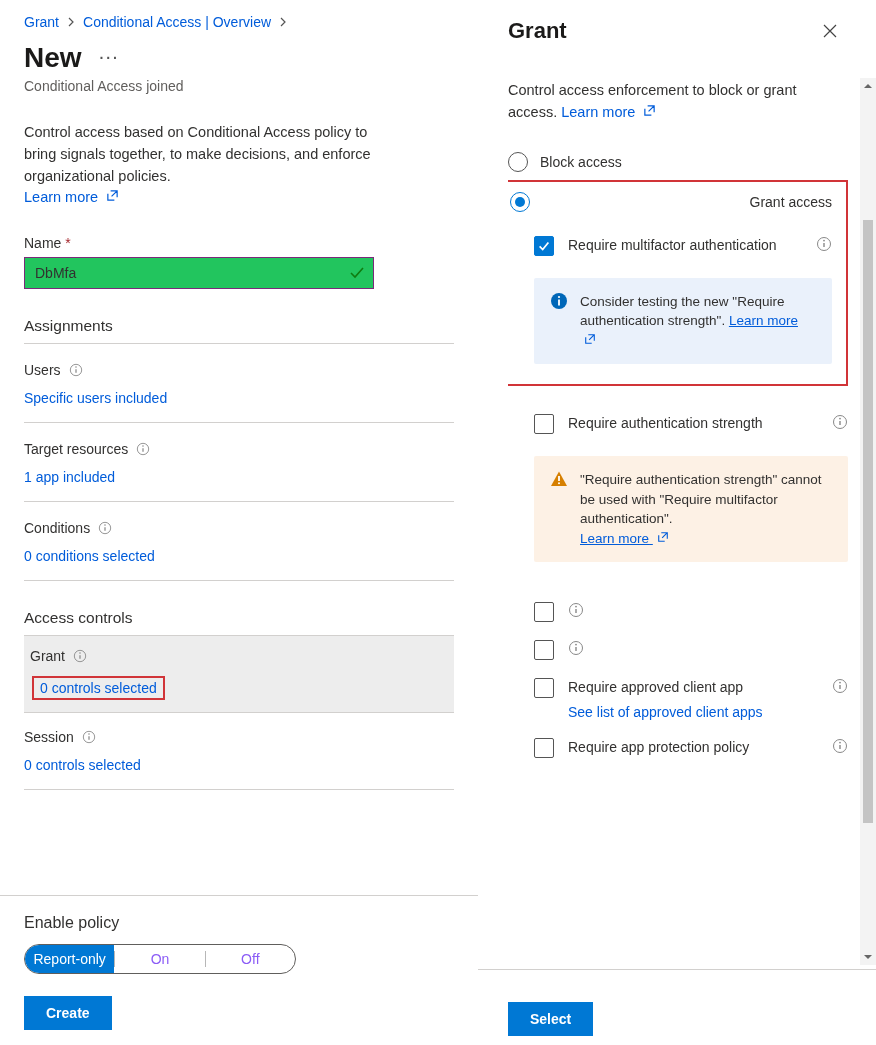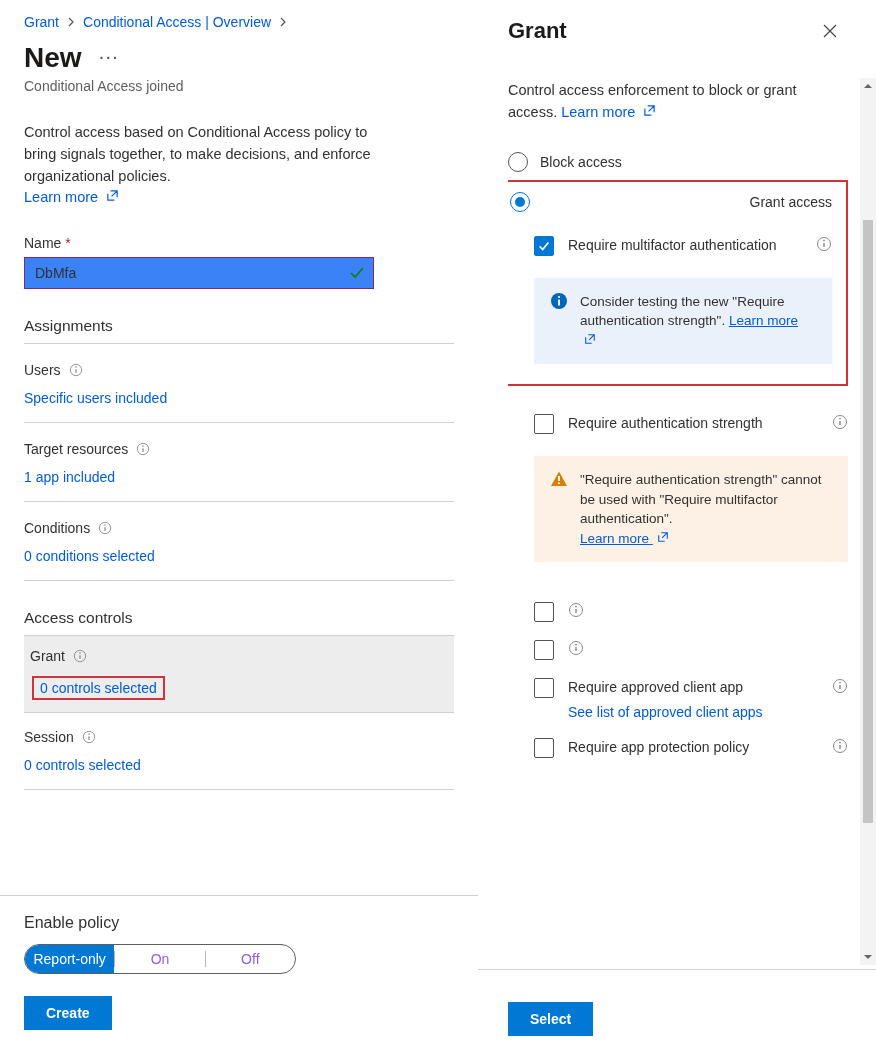--- a/index.html
+++ b/index.html
@@ -50,21 +50,21 @@
   .subtitle{color:var(--muted);margin-top:4px;font-size:14px;}
   .intro{margin-top:28px;color:var(--text);line-height:1.5;font-size:14.5px;max-width:350px;}
   .link{color:var(--link2);cursor:pointer;}
   .ext-icon{display:inline-block;margin-left:4px;}
   
   .field-label{margin-top:26px;font-size:14px;}
   .req{color:#a4262c;margin-left:4px;}
   .name-input{
     width:350px;height:32px;border:1px solid #7a2a7a;margin-top:6px;
     display:flex;align-items:center;padding:0 8px;gap:8px;
-    background:#3b82f6;
+    background:#22c55e;
   }
   .name-input input{flex:1;border:none;outline:none;font-size:14px;color:var(--text);background:transparent;}
   .check-green svg{width:16px;height:16px;stroke:var(--success);}
   
   .section-title{font-size:15.5px;margin-top:28px;padding-bottom:8px;border-bottom:1px solid var(--line);}
   .item{padding-top:16px;padding-bottom:8px;border-bottom:1px solid var(--line);margin-top:2px;}
   .item-head{display:flex;align-items:center;gap:8px;color:var(--text);}
   .info-icon svg{width:14px;height:14px;stroke:#888;fill:none;}
   .item-val{color:var(--link2);margin-top:12px;margin-bottom:8px;cursor:pointer;display:inline-block;}
   .grant-item{background:var(--grant-bg);padding:12px 8px 12px 8px;border-bottom:1px solid var(--line);}

